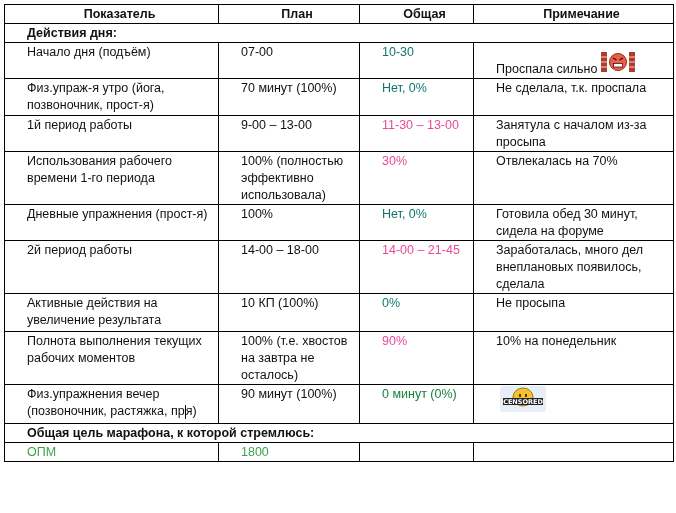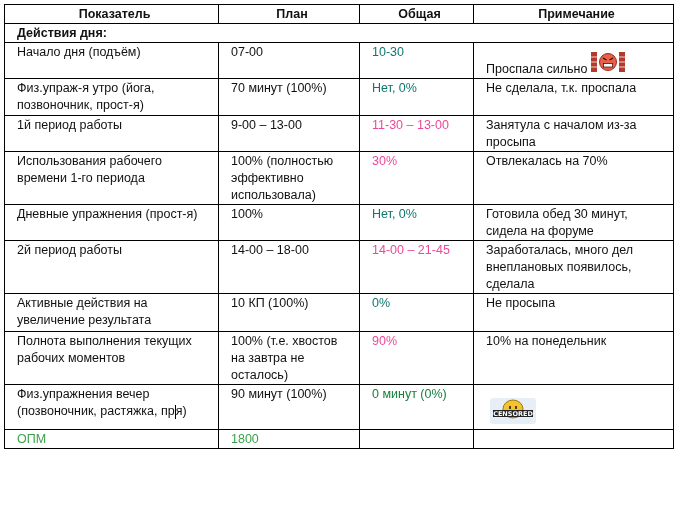--- a/index.html
+++ b/index.html
@@ -1,28 +1,28 @@
 <!DOCTYPE html>
 <html><head>
 <meta charset="utf-8">
 <style>
   html, body { margin:0; padding:0; background:#ffffff; }
   body { width:676px; height:513px; overflow:hidden; position:relative;
          font-family:"Liberation Sans", "DejaVu Sans", sans-serif; font-size:12.5px; color:#111; }
   table.plan { position:absolute; left:4px; top:4px; width:669px; border-collapse:collapse; table-layout:fixed; }
-  table.plan td, table.plan th { border:1px solid #000; padding:1px 6px 0 12px; vertical-align:top; line-height:17px; }
+  table.plan td, table.plan th { border:1px solid #000; padding:1px 6px 0 22px; vertical-align:top; line-height:17px; }
   table.plan th { font-weight:bold; text-align:center; height:16px; }
   col.c1 { width:214px; } col.c2 { width:141px; } col.c3 { width:114px; } col.c4 { width:200px; }
   td.section { font-weight:bold;margin-top:13px; }
   .red { color:#0f766e; }
   .blue { color:#ec4899; }
   .slate { color:#15803d; }
   .green { color:#3aa34a; }
   .note-icon { display:inline-block; vertical-align:bottom; margin-left:4px; }
-  .censored { display:inline-block; margin-top:12px; margin-left:4px; }
+  .censored { display:inline-block; margin-top:0; margin-left:4px; }
   .cursor { display:inline-block; width:1px; height:14px; background:#000; vertical-align:middle; }
 </style>
 </head>
 <body>
 
 <table class="plan">
   <colgroup>
       <col class="c1">
       <col class="c2">
       <col class="c3">
@@ -126,20 +126,23 @@
           <ellipse cx="23" cy="11" rx="10" ry="9" fill="#f2c230" stroke="#a07810" stroke-width="1"></ellipse>
           <rect x="19" y="8" width="2" height="3" fill="#5a3a00"></rect>
           <rect x="25" y="8" width="2" height="3" fill="#5a3a00"></rect>
           <rect x="3" y="12" width="40" height="7" fill="#222"></rect>
           <text x="23" y="18" font-size="6.5" font-weight="bold" fill="#fff" text-anchor="middle" font-family="DejaVu Sans, sans-serif">CENSORED</text>
         </svg>
       </span>
     </td>
   </tr>
 
+  <tr style="height:19px">
+    <td colspan="4" class="section">Общая цель марафона, к которой стремлюсь:</td>
+  </tr>
 
   <tr style="height:19px">
     <td class="green">ОПМ</td>
     <td class="green">1800</td>
     <td></td>
     <td></td>
   </tr>
 </tbody>
   </table>
 

